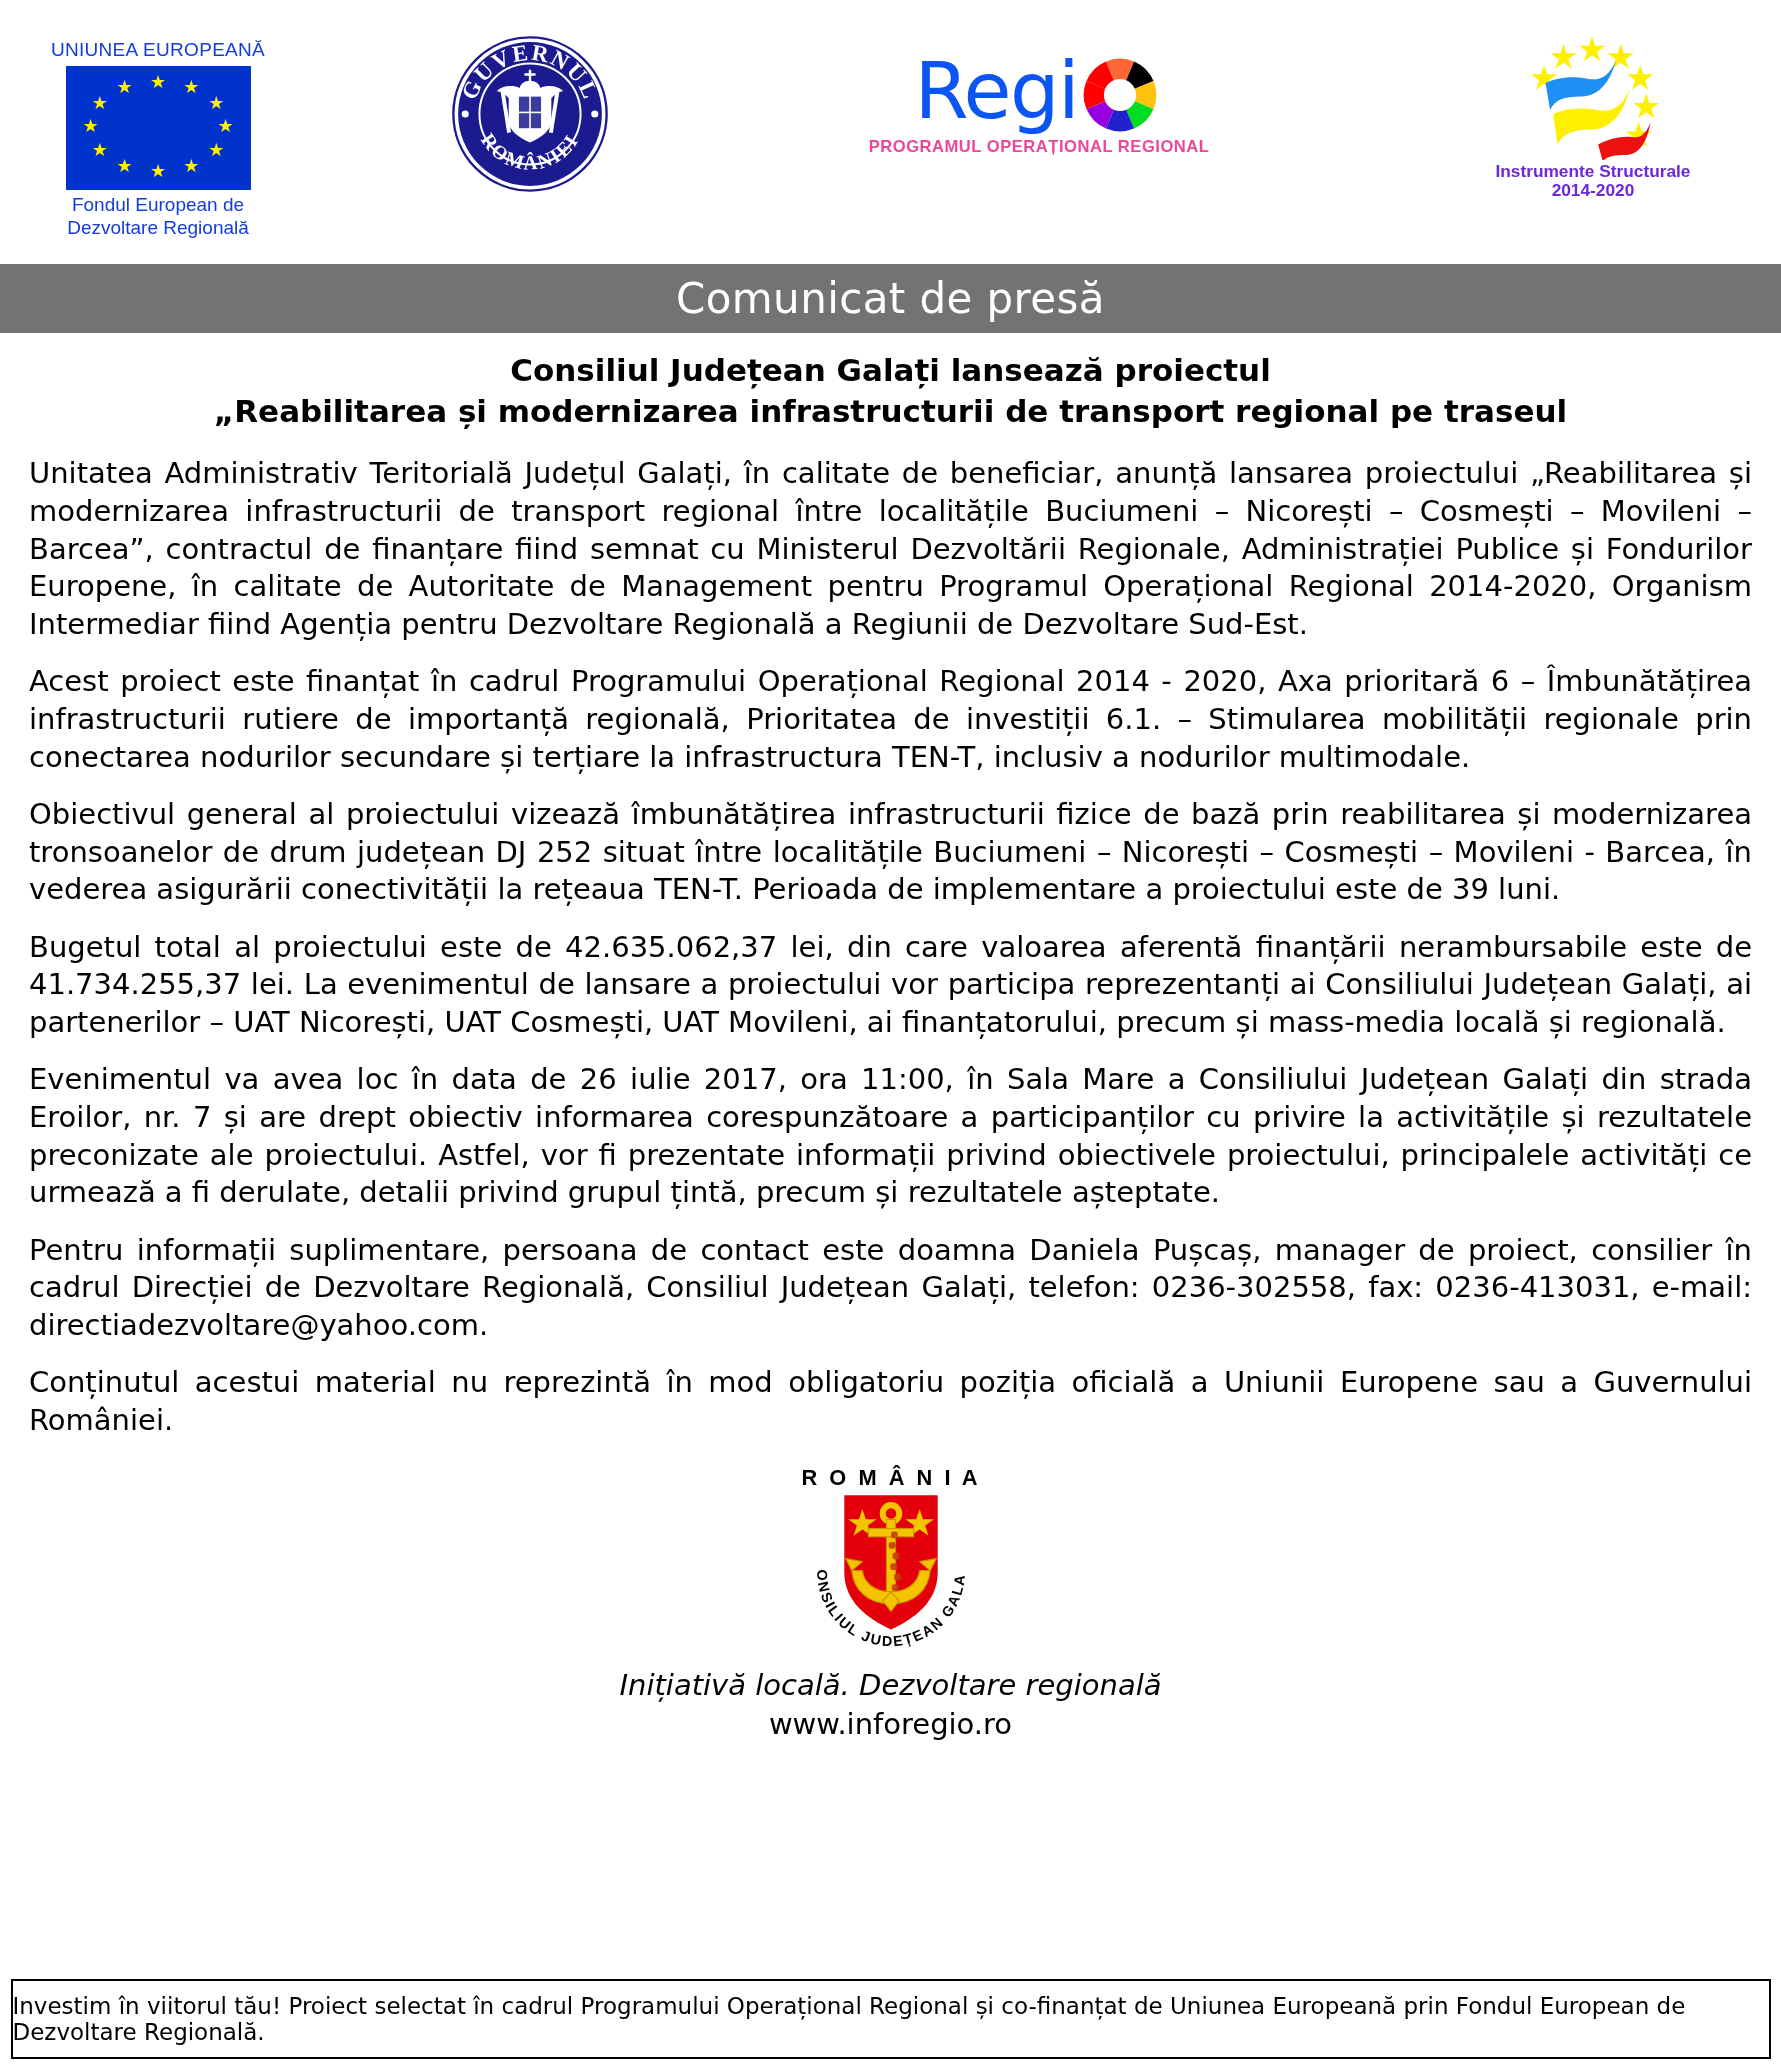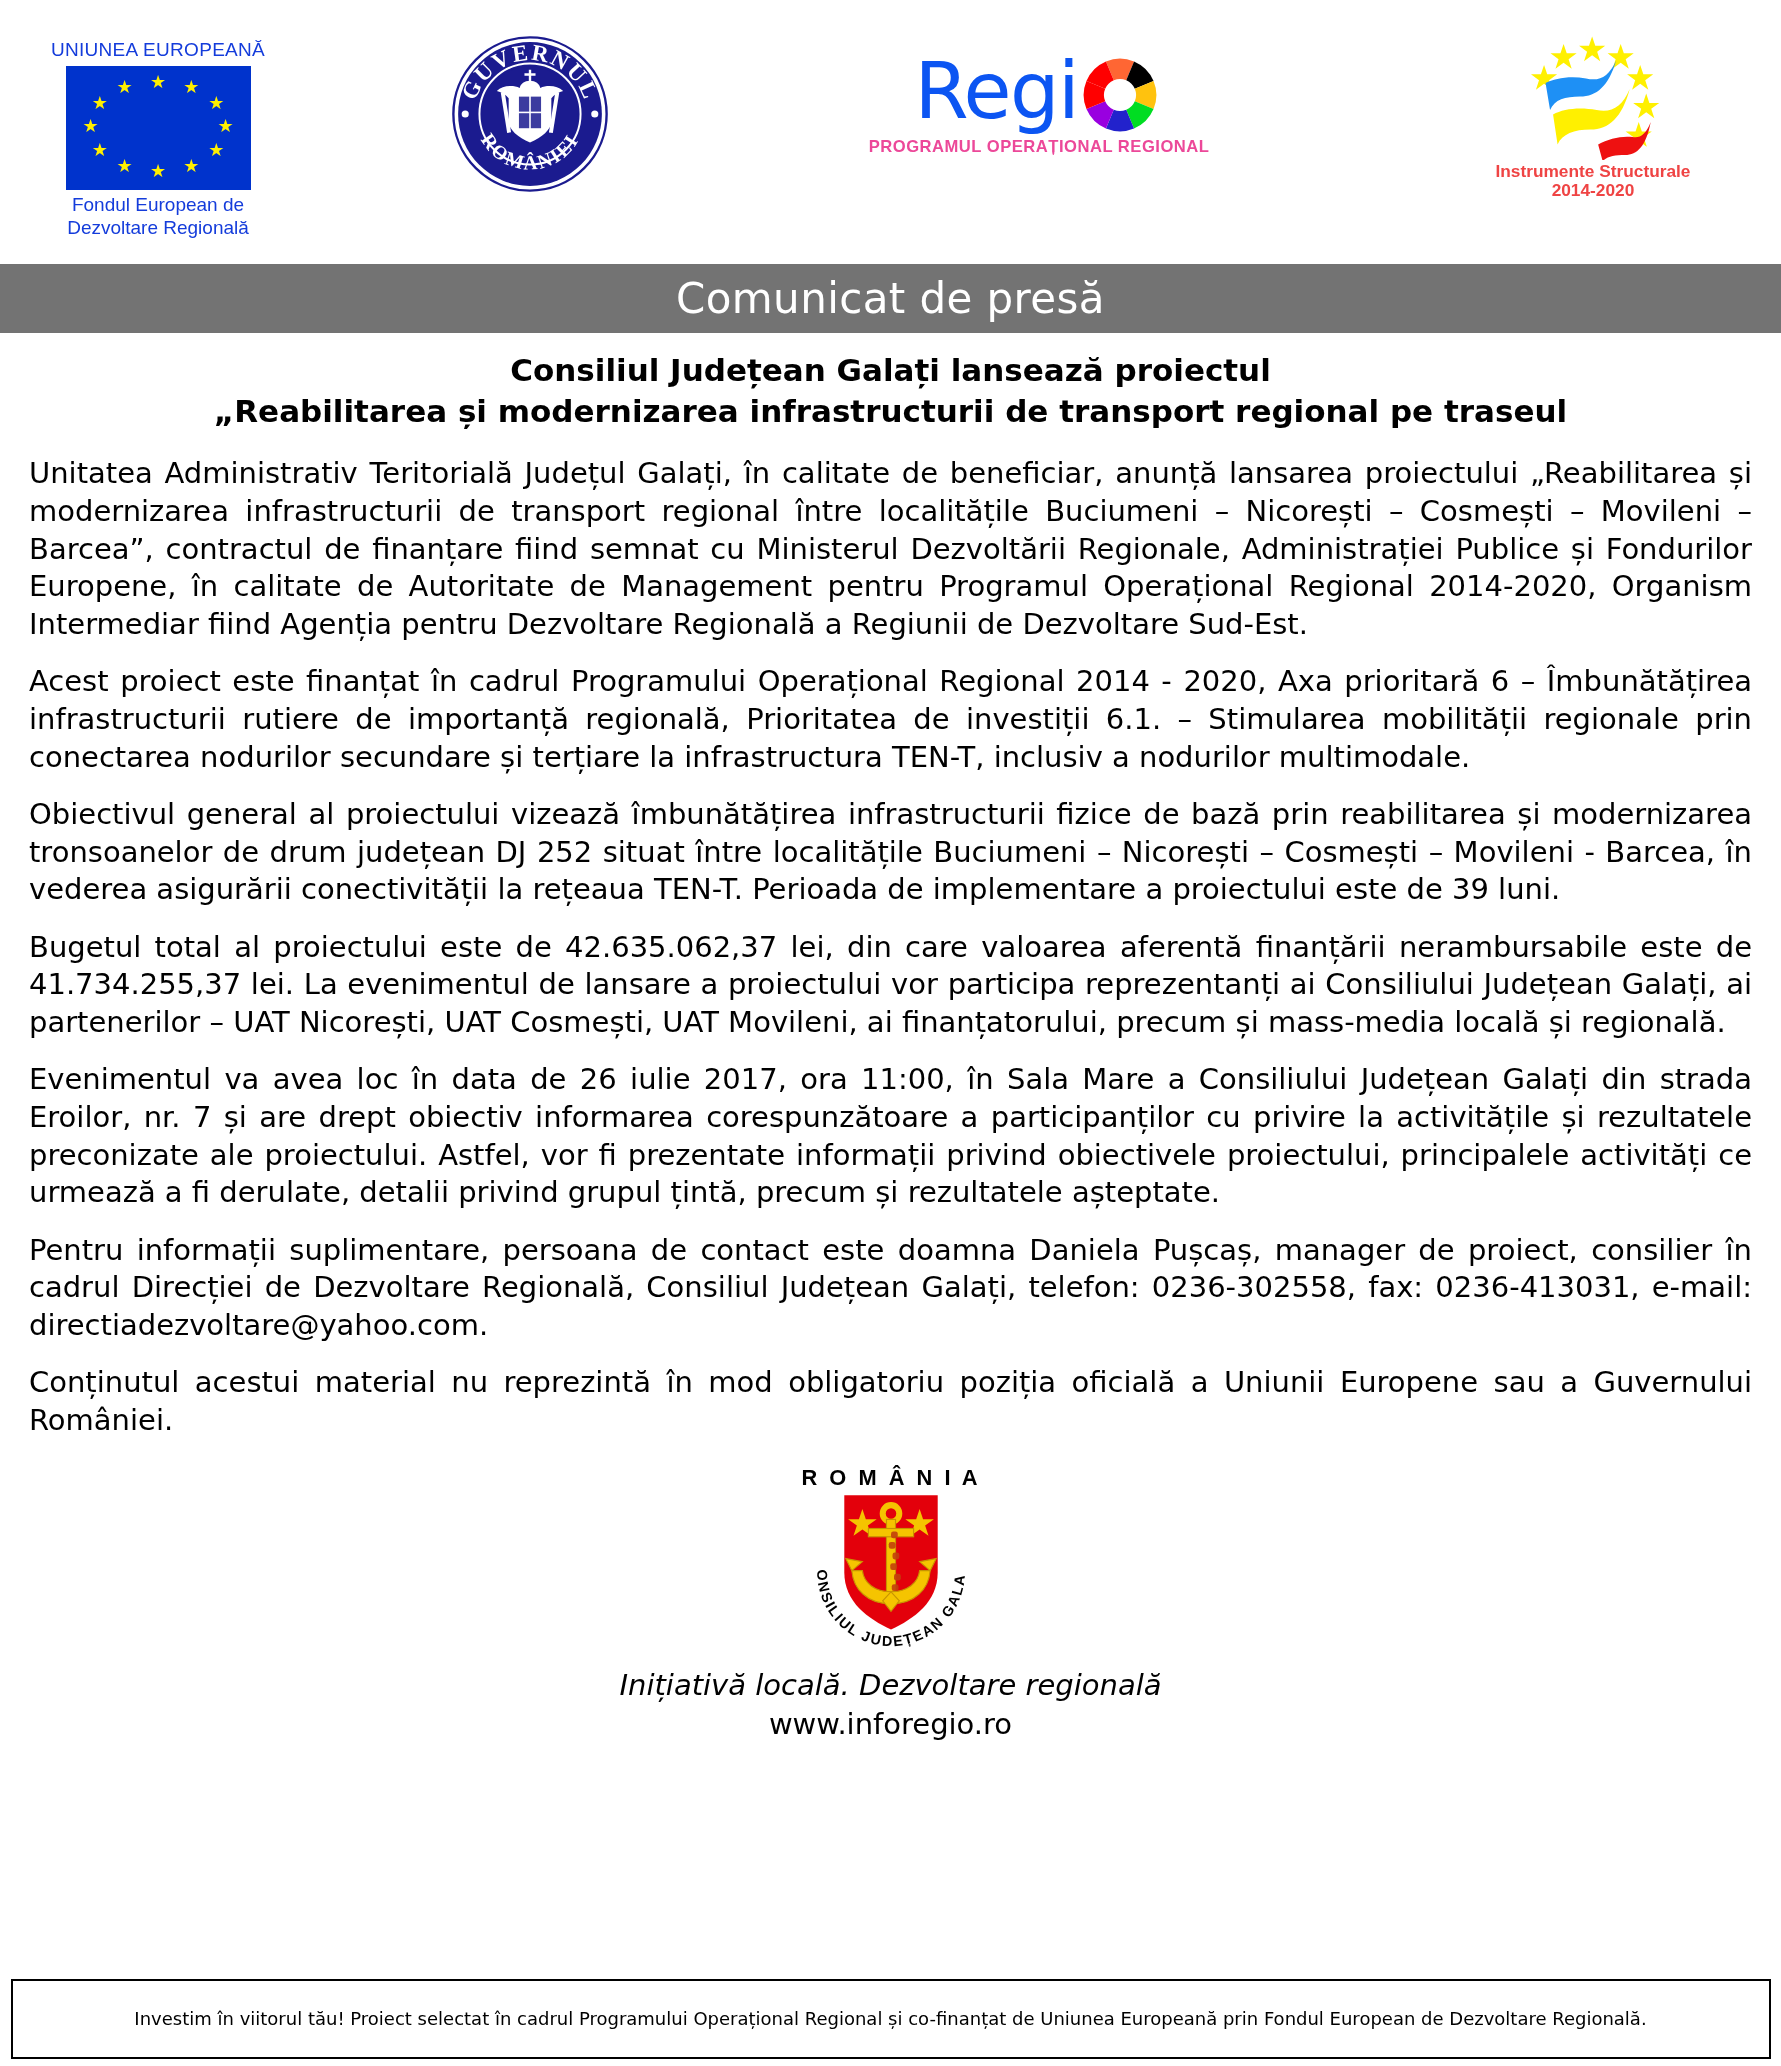--- a/index.html
+++ b/index.html
@@ -98,21 +98,21 @@
 
   
   .is-block { width: 316px; padding-top: 10.5px; }
   .is-logo { width: 169px; height: 136px; display:block; }
   .is-label {
     text-align: center;
     font-size: 17.3px;
     font-weight: 700;
     line-height: 1.15;
     margin-top: 1.5px;
-    color: #ef4444;
+    color: #6d28d9;
   }
 
   
   .banner {
     background: #737373;
     height: 69px;
     display: flex;
     align-items: center;
     justify-content: center;
     flex: 0 0 auto;
@@ -182,21 +182,21 @@
   .footer-box {
     margin: 19.6px 10.5px 7.5px 10.5px;
     border: 2.3px solid #000;
     height: 80px;
     display: flex;
     align-items: center;
     justify-content: center;
     flex: 0 0 auto;
   }
   .footer-text {
-    font-size: 18px;
+    font-size: 23px;
     text-align: left;
     font-family: "DejaVu Sans", sans-serif;
   }
 </style>
 </head>
 <body>
 
 <div class="page">
 
   <div class="logo-strip">

